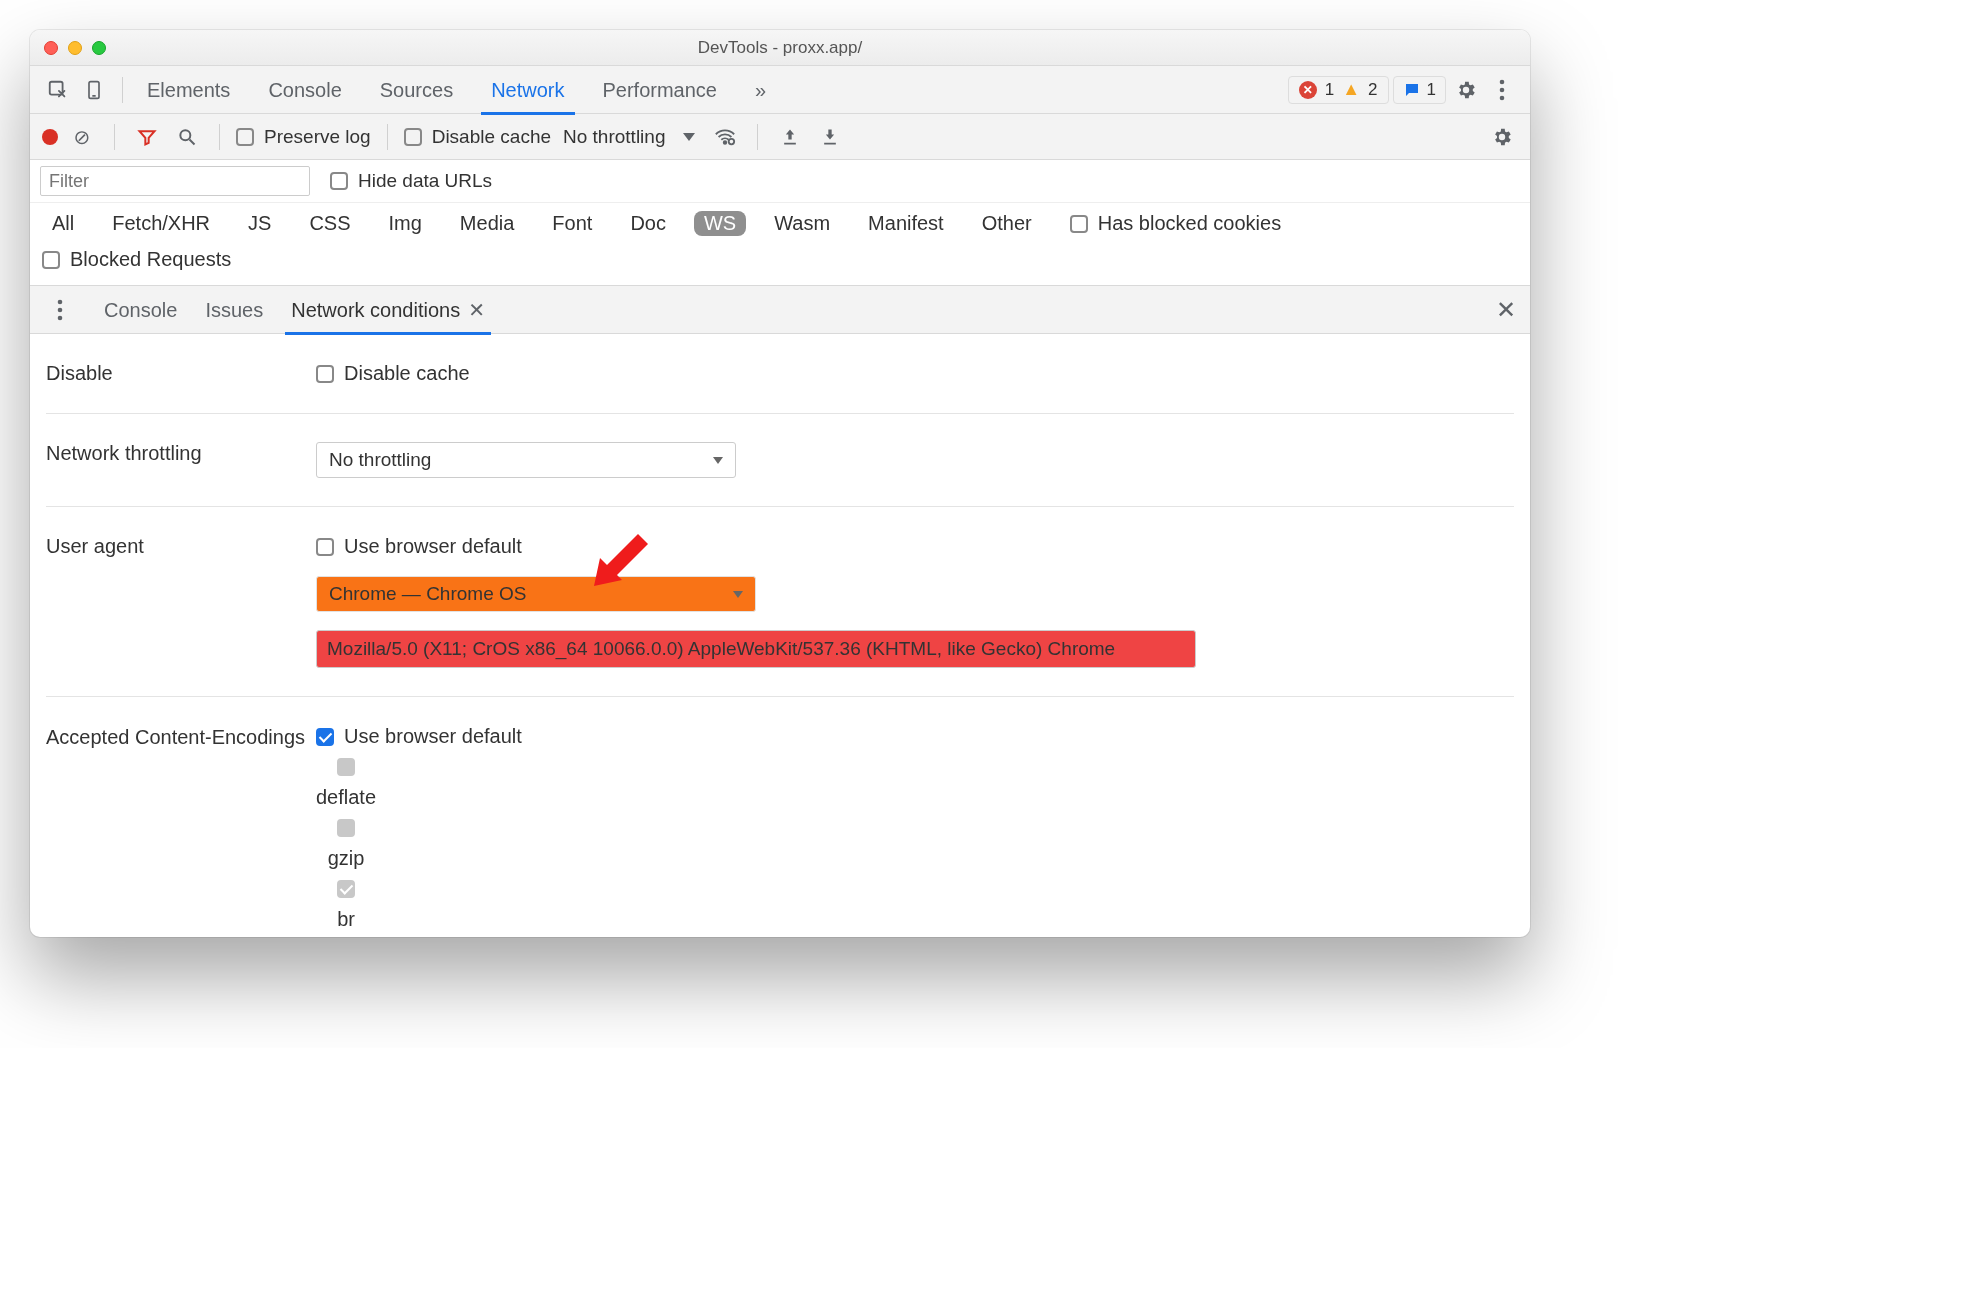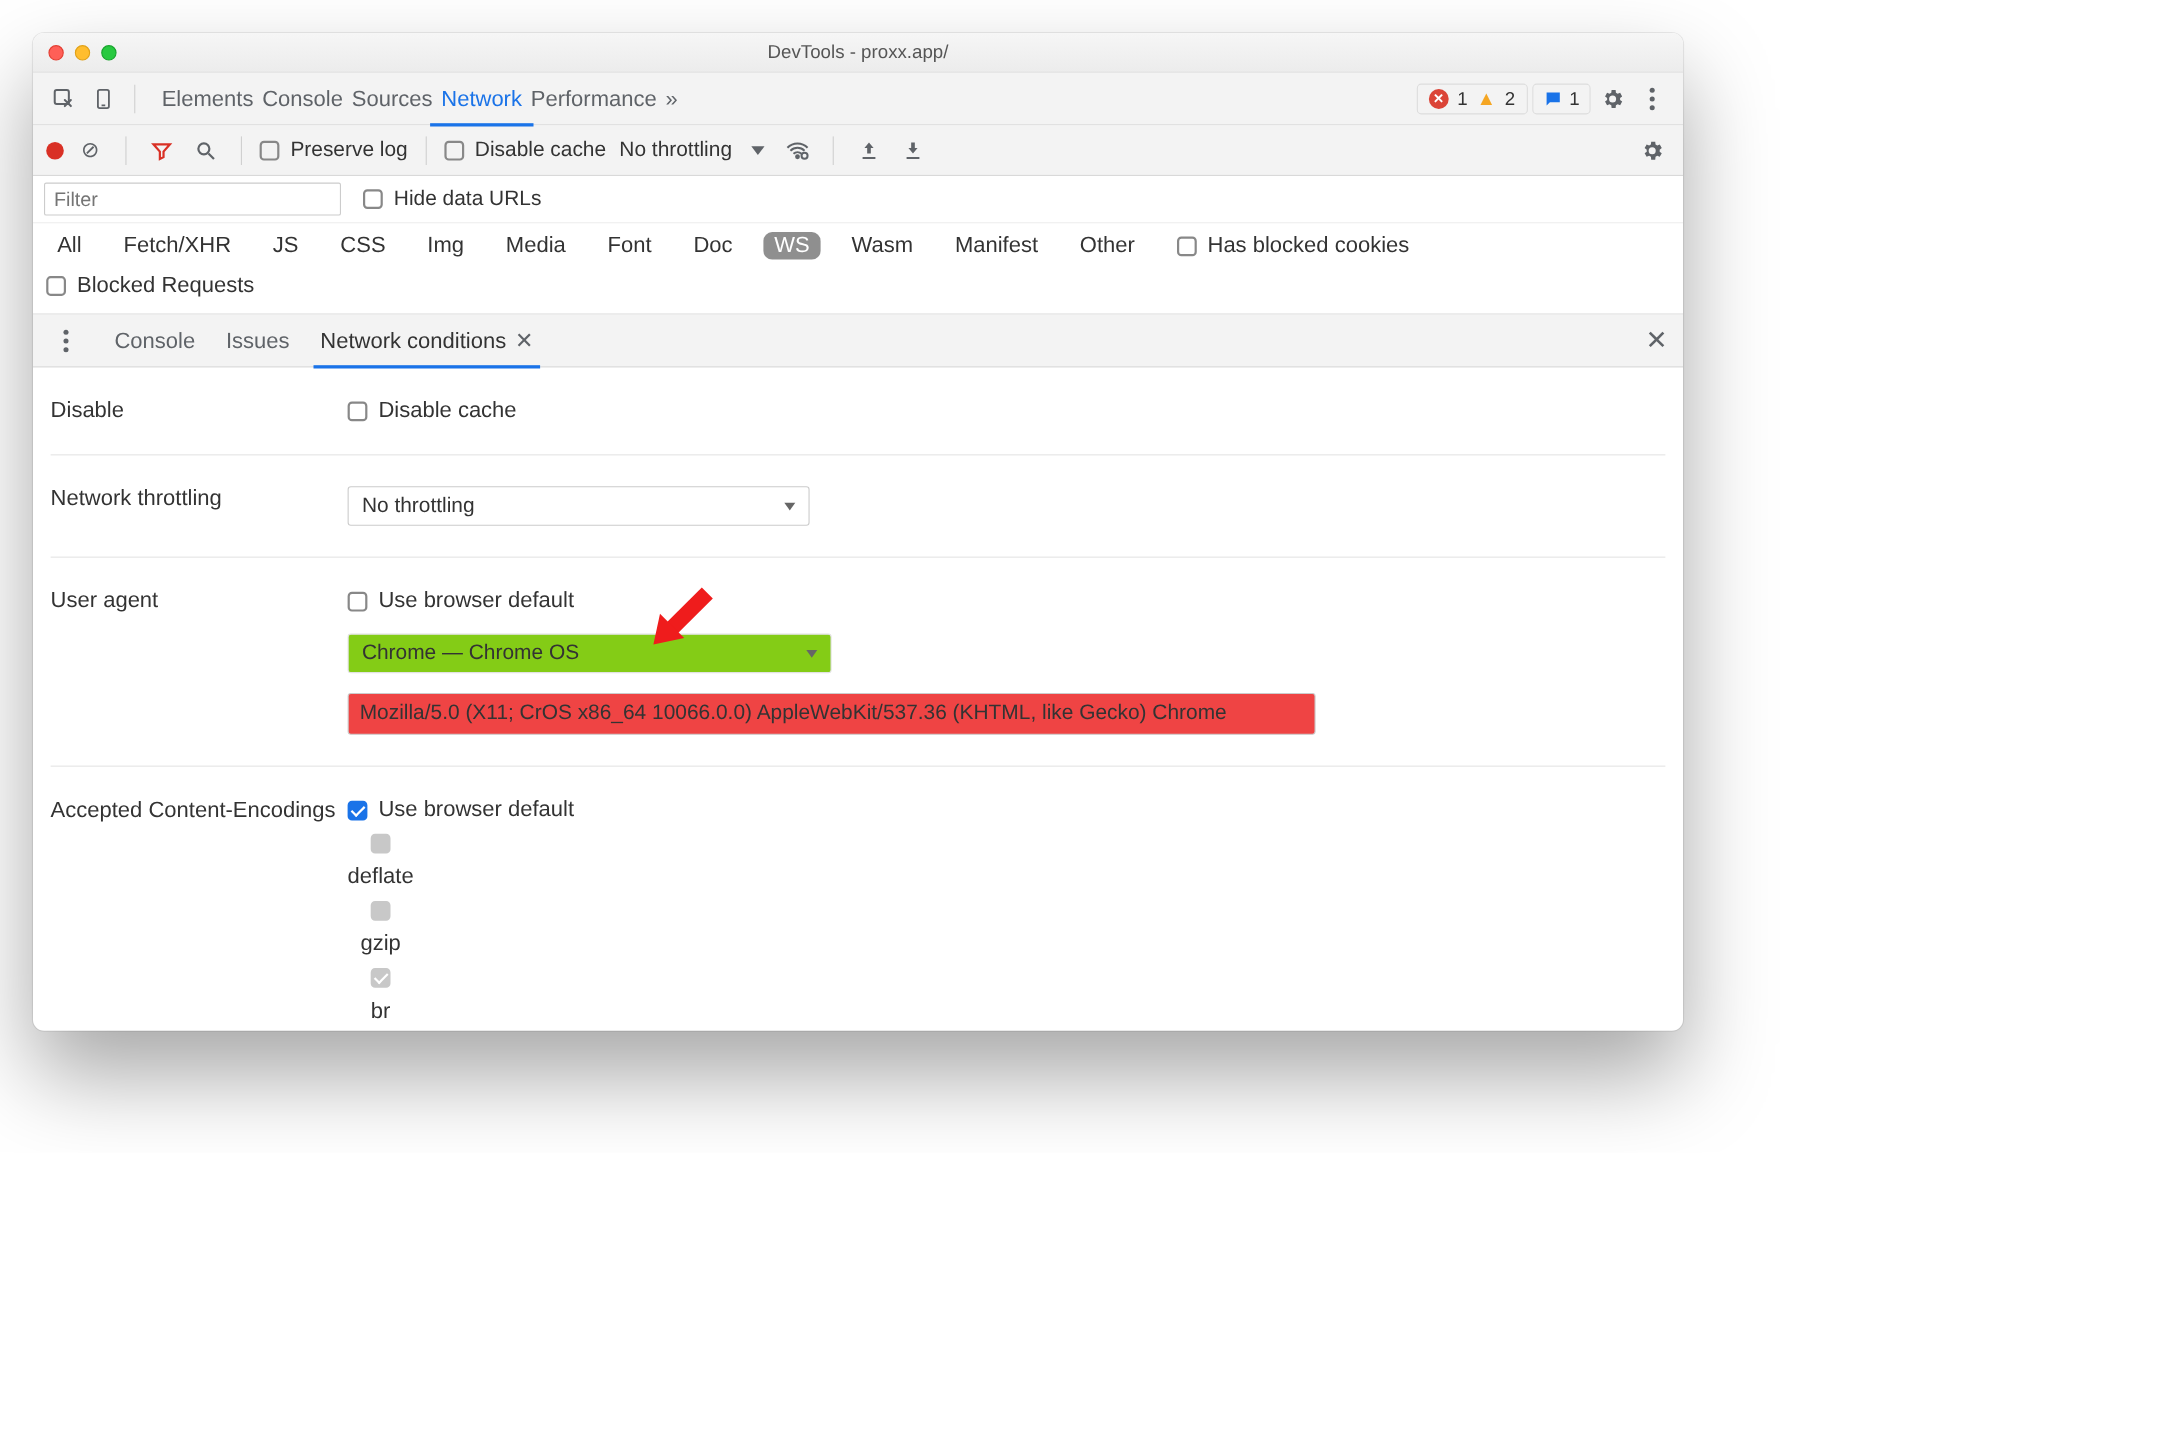--- a/index.html
+++ b/index.html
@@ -11,21 +11,21 @@
   .traffic { display:flex; gap:10px; padding-left:14px; }
   .dot { width:14px; height:14px; border-radius:50%; }
   .dot.red{background:#ff5f57;border:1px solid #e33e32;}
   .dot.yellow{background:#ffbd2e;border:1px solid #e1a116;}
   .dot.green{background:#28c940;border:1px solid #17a52c;}
   .title { position:absolute; left:50%; transform:translateX(-50%); font-size:17px; color:#555; }
   
   .tabstrip { display:flex; align-items:center; height:48px; border-bottom:1px solid #d9d9d9; background:#f3f3f3; padding:0 12px; gap:4px; }
   .iconbtn { width:32px; height:32px; display:flex; align-items:center; justify-content:center; color:#555; border-radius:4px; }
   .sep { width:1px; height:26px; background:#d0d0d0; margin:0 8px; }
-  .tabs { display:flex; align-items:center; margin-left:8px; font-size:20px; color:#5f6368; }
+  .tabs { display:flex; align-items:center; gap:30px; margin-left:8px; font-size:20px; color:#5f6368; }
   .tab { padding:0 4px; line-height:48px; position:relative; cursor:pointer; }
   .tab.active { color:#1a73e8; }
   .tab.active::after{content:"";position:absolute;left:-6px;right:-6px;bottom:-1px;height:3px;background:#1a73e8;}
   .spacer{flex:1;}
   .badges { display:flex; align-items:center; gap:8px; border:1px solid #ddd; border-radius:4px; padding:1px 10px; height:28px; font-size:17px; color:#333; }
   .b-icon{display:inline-flex;align-items:center;justify-content:center;width:18px;height:18px;border-radius:50%;}
   .b-error{background:#db4437;color:#fff;font-size:12px;font-weight:bold;}
   .b-warn{color:#f5a623;font-size:18px;}
   .msgbox{display:flex;align-items:center;gap:6px;border:1px solid #ddd;border-radius:4px;padding:1px 9px;height:28px;font-size:17px;color:#333;}
   .msg-icon{width:18px;height:18px;color:#1a73e8;}
@@ -57,21 +57,21 @@
   .dtab.active::after{content:"";position:absolute;left:-6px;right:-6px;bottom:-1px;height:3px;background:#1a73e8;}
   .close-x{font-size:20px;color:#5f6368;}
   
   .panel{padding:0 16px;font-size:20px;color:#333;}
   .row{display:flex;align-items:flex-start;padding:28px 0;border-bottom:1px solid #e4e4e4;position:relative;}
   .row:last-child{border-bottom:none;}
   .label{width:270px;color:#333;}
   .ctrl{flex:1;display:flex;flex-direction:column;gap:18px;align-items:flex-start;}
   .ctrlrow{display:flex;align-items:center;gap:10px;}
   .select{display:flex;align-items:center;justify-content:space-between;border:1px solid #ccc;border-radius:3px;padding:6px 12px;width:420px;font-size:19px;color:#333;background:#fff;}
-  .select.soft{background:#84cc16;border-color:#e2e2e2;}
+  .select.soft{background:#f97316;border-color:#e2e2e2;}
   .textinput{width:880px;border:1px solid #ccc;border-radius:3px;padding:7px 10px;font-size:19px;color:#333;background:#ef4444;}
   .tinytri{width:0;height:0;border-left:5px solid transparent;border-right:5px solid transparent;border-top:7px solid #666;}
   
   .arrow-ann{position:absolute;right:190px;top:-6px;}
   .arrow-ann svg{display:block;}
   .encrow{padding-bottom:6px;}
   .inline-opts{display:flex;align-items:center;gap:10px;flex-wrap:wrap;flex-direction:column;}
 </style>
 </head>
 <body>

